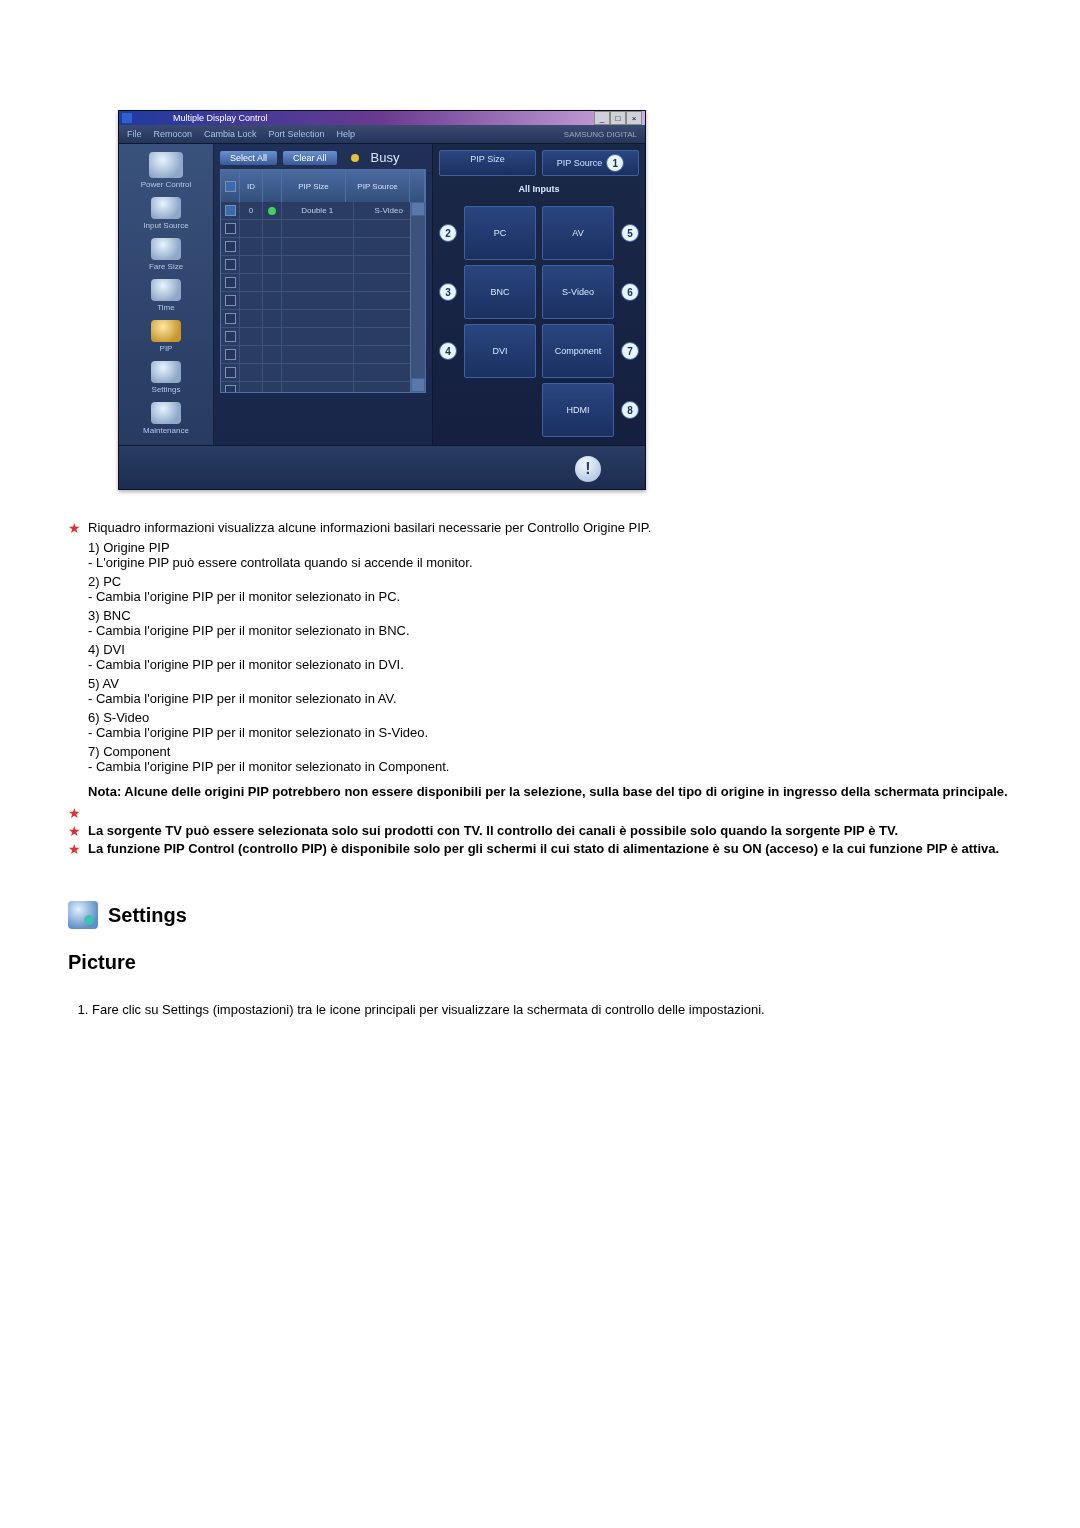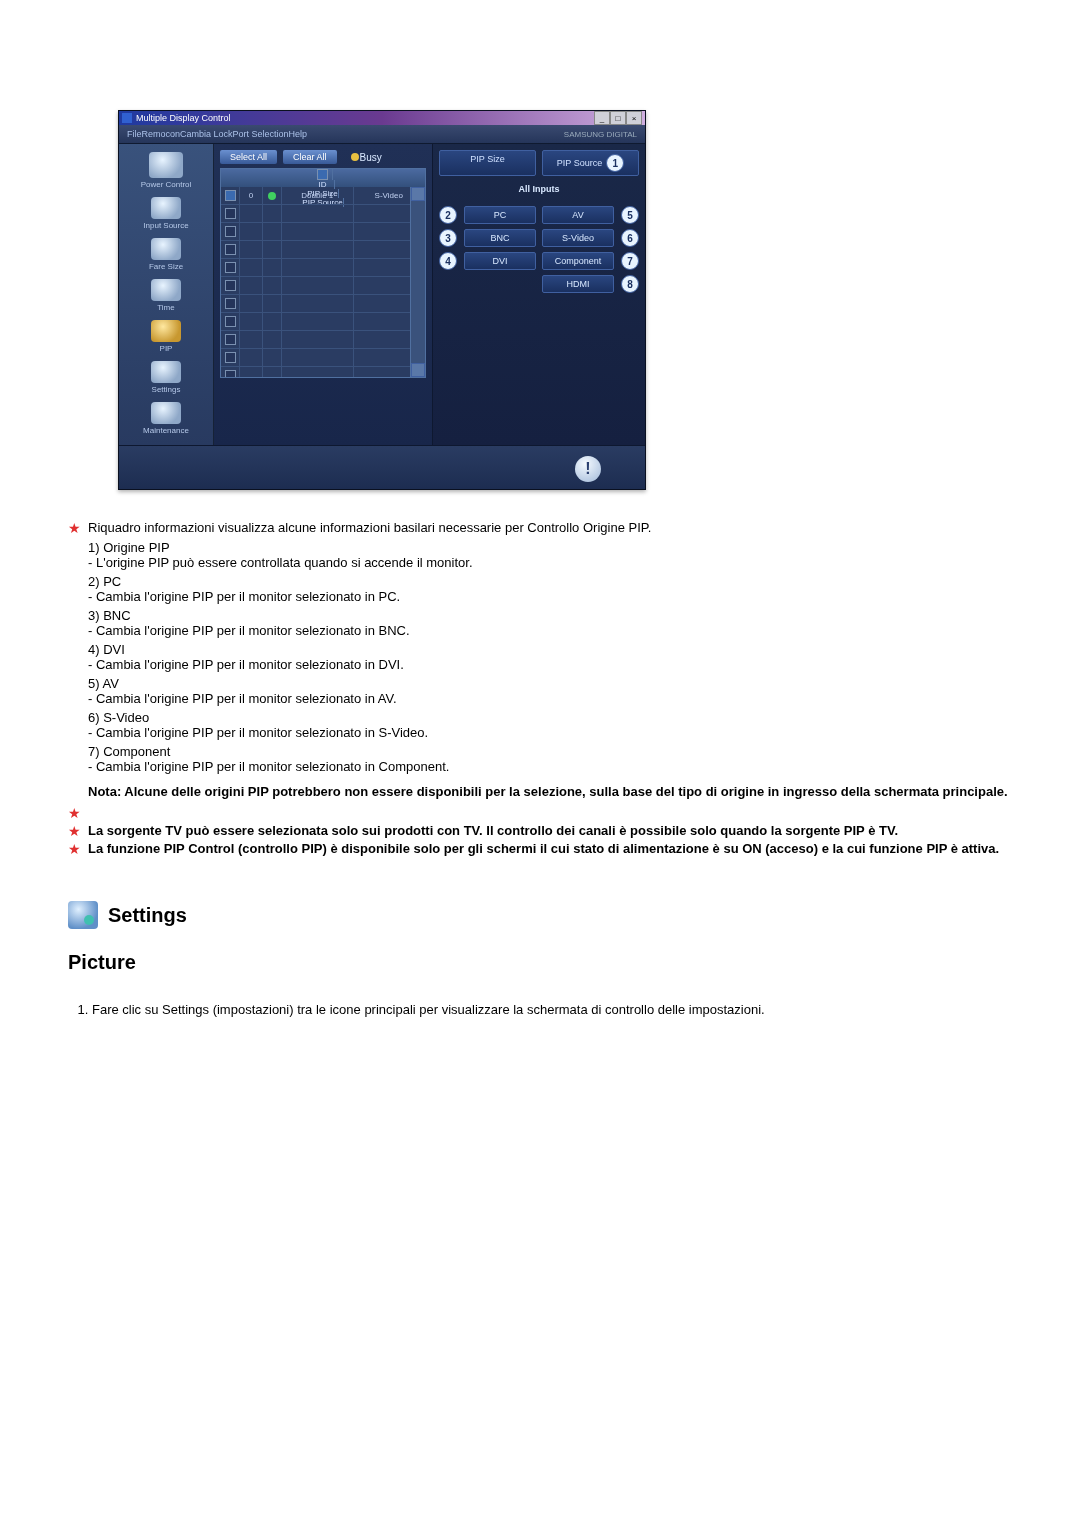--- a/index.html
+++ b/index.html
@@ -26,32 +26,33 @@
     color: #cfe0ff;
   }
   .titlebar {
     height: 14px;
     background: linear-gradient(90deg,#1f3aa0 0%,#6a3a90 50%,#cfaee0 100%);
     display: flex;
     align-items: center;
     padding: 0 3px;
     color: #fff;
     font-size: 9px;
+    gap: 37px;
   }
   .titlebar-icon {
     width: 10px; height: 10px; background:#3060d0; margin-right:4px;
   }
   .titlebar-ctrls { margin-left:auto; display:flex; gap:0;}
   .titlebar-ctrls span{ width:14px;height:12px;background:#d0d0d8;border:1px solid #888;font-size:8px;display:flex;align-items:center;justify-content:center;color:#000;}
   .menubar {
     height: 18px;
     background: linear-gradient(180deg,#3a4a70,#25355a);
     display: flex;
     align-items: center;
-    gap: 0;
+    gap: 12px;
     padding: 0 8px;
     color: #aac0e8;
     font-size: 9px;
     border-bottom:1px solid #0f1a30;
   }
   .menubar .brand{margin-left:auto;color:#9ab;font-size:8px;}
   .mainrow { display:flex; height: calc(100% - 14px - 18px - 45px); }
   .sidebar {
     width: 88px;
     background: linear-gradient(180deg,#39527c,#283a60);
@@ -64,24 +65,24 @@
   .side-icon.sel{ background:radial-gradient(circle at 40% 30%,#ffe8a0,#c89830 70%);}
   .side-item.small .side-icon{height:22px;width:30px;}
   .center {
     flex:1;
     background: linear-gradient(180deg,#203056,#18264a);
     padding: 6px;
     position:relative;
   }
   .toolbar {display:flex;gap:6px;align-items:center;margin-bottom:4px;}
   .tbtn{padding:2px 10px;background:linear-gradient(180deg,#6a90d0,#385a98);border-radius:2px;color:#fff;font-size:9px;}
-  .busy{display:flex;align-items:center;gap:1px;color:#d8e8ff;font-size:10px;margin-left:8px;}
+  .busy{display:flex;align-items:center;gap:12px;color:#d8e8ff;font-size:13px;margin-left:8px;}
   .busy-dot{width:8px;height:8px;border-radius:50%;background:#e8c040;}
   .grid{border:1px solid #5070a0;background:#2a3c62;}
-  .grid-head{display:flex;background:linear-gradient(180deg,#4b6aa0,#33507c);height:18px;align-items:center;font-size:8px;color:#d0e0ff;flex-direction:column;}
+  .grid-head{display:flex;background:linear-gradient(180deg,#4b6aa0,#33507c);height:32px;align-items:center;font-size:8px;color:#d0e0ff;}
   .gh{border-right:1px solid #5070a0;display:flex;align-items:center;justify-content:center;height:100%;}
   .gh.chk{width:18px;}
   .gh.id{width:22px;}
   .gh.st{width:18px;}
   .gh.c1{flex:1;}
   .gh.c2{flex:1;}
   .gh.scroll{width:14px;}
   .grid-body{height:190px;overflow:hidden;position:relative;}
   .grow{display:flex;height:17px;border-bottom:1px solid #3a527c;align-items:center;font-size:8px;color:#c0d0f0;}
   .gc{border-right:1px solid #3a527c;height:100%;display:flex;align-items:center;justify-content:center;}
@@ -103,21 +104,21 @@
   }
   .rp-head{display:flex;gap:6px;margin-bottom:8px;justify-content:space-around;}
   .rp-btn{flex:1;padding:3px 4px;text-align:center;background:linear-gradient(180deg,#2a4680,#1a3060);border:1px solid #4060a0;border-radius:2px;color:#cfe0ff;font-size:9px;position:relative;}
   .rp-btn.withnum{display:flex;align-items:center;justify-content:center;}
   .numcirc{width:16px;height:16px;border-radius:50%;background:#e8f4ff;color:#1a3060;font-weight:bold;font-size:10px;display:flex;align-items:center;justify-content:center;margin-left:4px;border:1px solid #4060a0;}
   .numcirc.left{margin-left:0;margin-right:4px;}
   .rp-sub{font-size:9px;color:#d8e8ff;text-align:center;margin:6px 0 12px 0;font-weight:bold;}
   .rp-grid{display:flex;gap:6px;}
   .rp-col{flex:1;display:flex;flex-direction:column;gap:5px;}
   .rp-item{display:flex;align-items:center;gap:3px;}
-  .rp-item .lbl{flex:1;padding:3px 2px;text-align:center;background:linear-gradient(180deg,#2a4680,#1a3060);border:1px solid #4060a0;border-radius:2px;color:#d8e8ff;font-size:9px;}
+  .rp-item .lbl{flex:1;padding:21px 2px;text-align:center;background:linear-gradient(180deg,#2a4680,#1a3060);border:1px solid #4060a0;border-radius:2px;color:#d8e8ff;font-size:9px;}
   .footerpanel{
     height:45px;background:linear-gradient(180deg,#2a3c62,#1c2c50);
     border-top:1px solid #0e1830;position:relative;
   }
   .warn-icon{position:absolute;right:44px;top:10px;width:26px;height:26px;border-radius:50%;background:radial-gradient(circle at 40% 30%,#f4faff,#a0b8d8);display:flex;align-items:center;justify-content:center;color:#2a4070;font-weight:bold;font-size:16px;}
 
   .doc-content { margin: 28px 0 0 0; }
   .star-line{display:flex;align-items:flex-start;gap:6px;margin:2px 0;}
   .star{color:#e03030;font-size:14px;line-height:16px;flex:0 0 14px;}
   .num-list{margin:2px 0 2px 0;padding:0 0 0 20px;}

